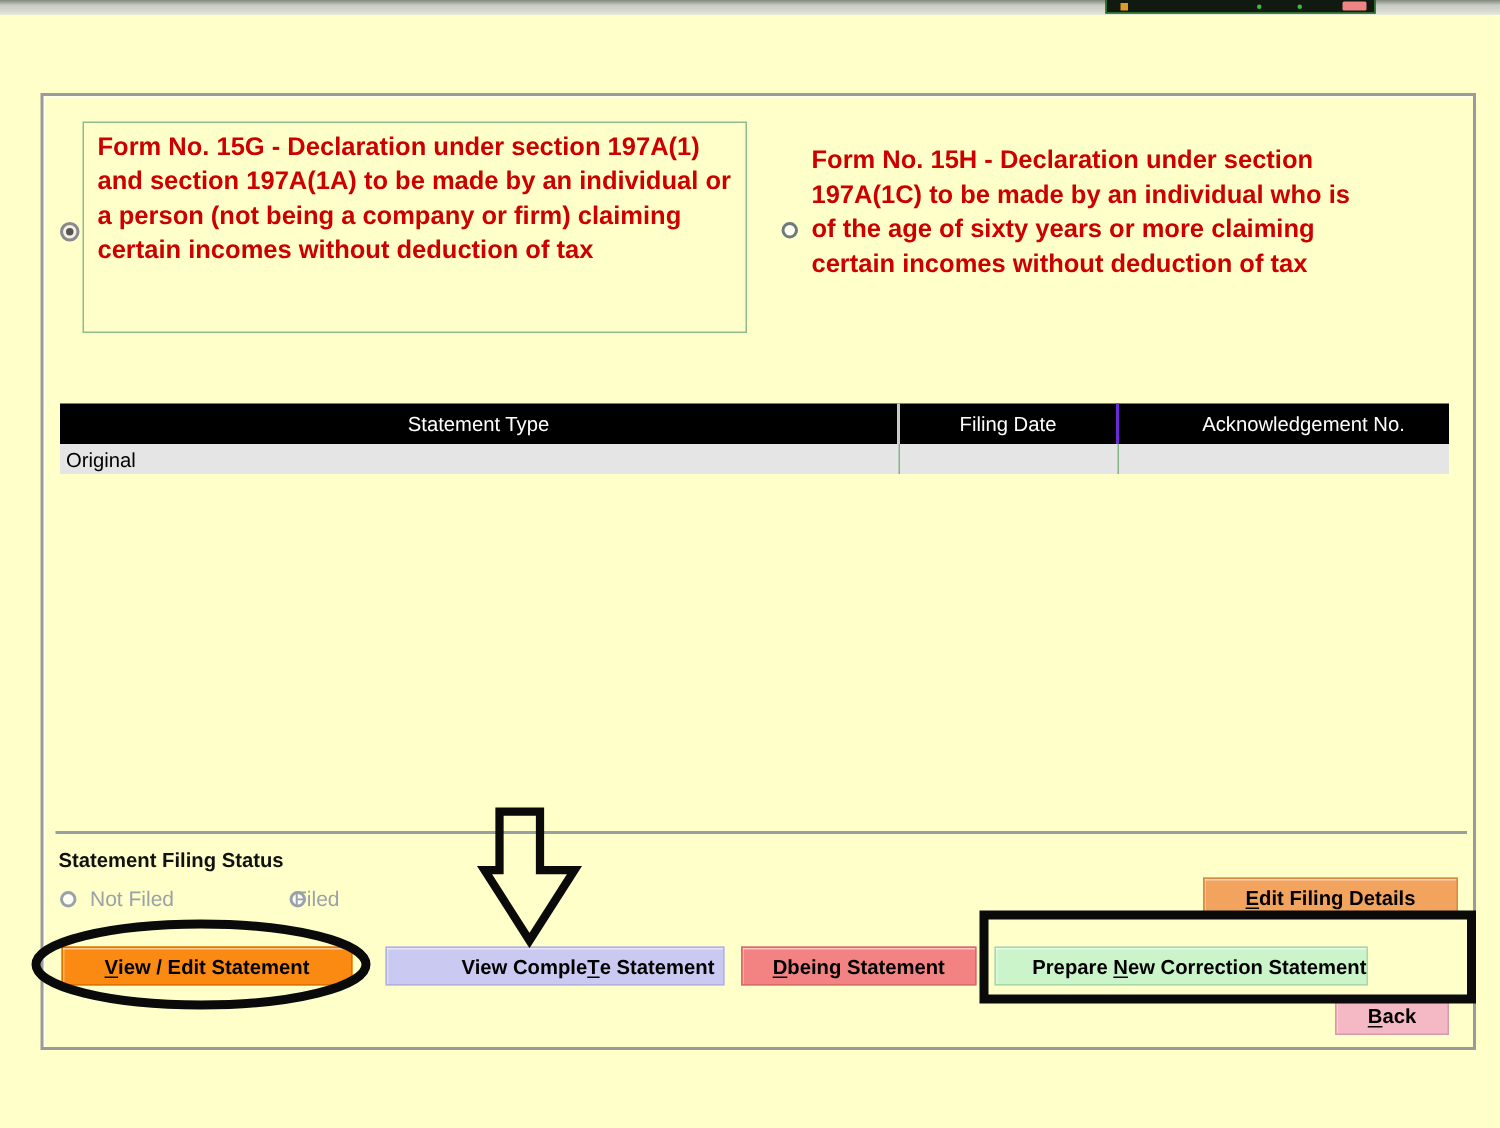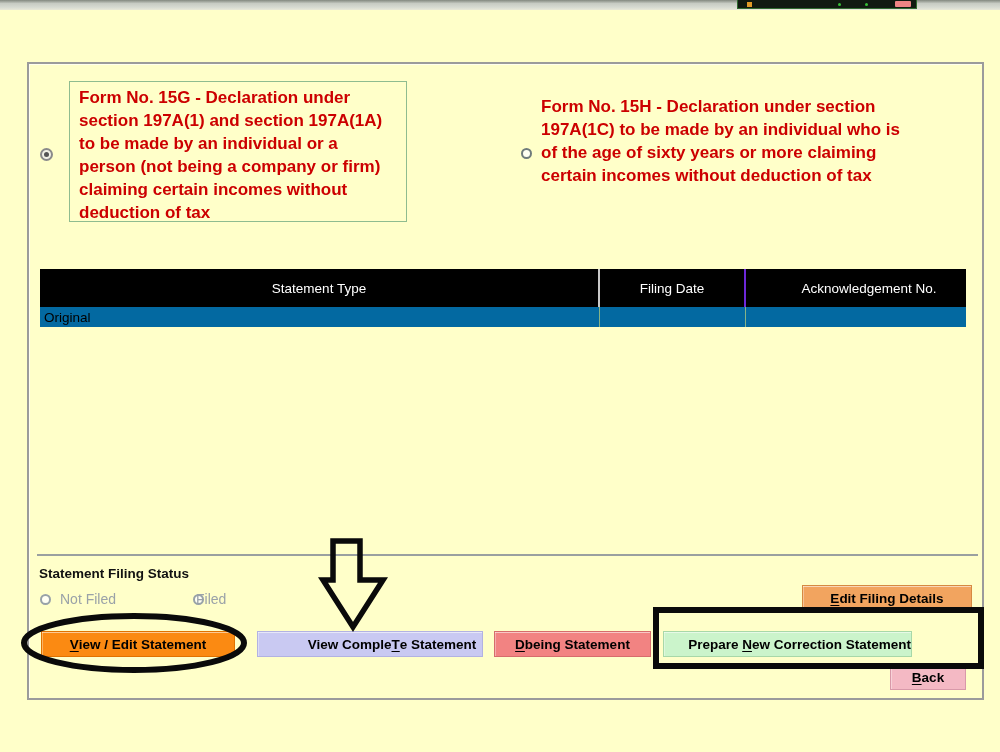--- a/index.html
+++ b/index.html
@@ -29,47 +29,47 @@
   .panel {
     position: absolute; left: 27px; top: 62px; width: 957px; height: 638px;
     background: #FFFFC9;
     border: 2px solid #9b9b9b;
     box-shadow: inset 1px 1px 0 #ffffee;
   }
 
   .red-text { color: #CC0000; font-weight: 700; font-size: 17px; line-height: 23px; }
 
   .opt-box {
-    position: absolute; left: 40px; top: 17px; width: 338px; height: 141px;
+    position: absolute; left: 26px; top: 17px; width: 443px; height: 141px;
     border: 1px solid #8fbc8f; padding: 4px 9px; overflow: hidden;
   }
   .opt-h-label { position: absolute; left: 512px; top: 31px; width: 376px; }
 
   .radio { position: absolute; border-radius: 50%; }
   .radio-15g {
     left: 11px; top: 84px; width: 13px; height: 13px;
     border: 2px solid #8a8a8a; background: #f2f2e6;
   }
   .radio-15g::after {
     content: ""; position: absolute; left: 2px; top: 2px;
     width: 5px; height: 5px; border-radius: 50%; background: #555;
   }
   .radio-15h {
     left: 492px; top: 84px; width: 11px; height: 11px;
     border: 2px solid #6f7b7b; background: #fffff2;
   }
 
   
   .stable { position: absolute; left: 11px; top: 205px; width: 926px; font-size: 13.5px; }
-  .thead { display: flex; height: 38px; background: #000; color: #fff; }
+  .thead { display: flex; height: 27px; background: #000; color: #fff; }
   .th { display: flex; align-items: center; justify-content: center; }
   .th1 { width: 560px; border-right: 2px solid #c9c9c9; }
   .th2 { width: 146px; border-right: 2px solid #6d28d9; }
   .th3 { flex: 1; margin-left: 26px; }
-  .trow { display: flex; height: 20px; background: #0369a1; color: #000; }
+  .trow { display: flex; height: 20px; background: #e5e5e5; color: #000; }
   .td  { display: flex; align-items: center; }
   .td1 { width: 560px; padding-left: 4px; border-right: 1px solid #86b386; }
   .td2 { width: 146px; border-right: 1px solid #86b386; }
   .td3 { flex: 1; }
 
   .sep {
     position: absolute; left: 8px; top: 490px; width: 941px; height: 0;
     border-top: 2px solid #9aa0a0;
   }
 

